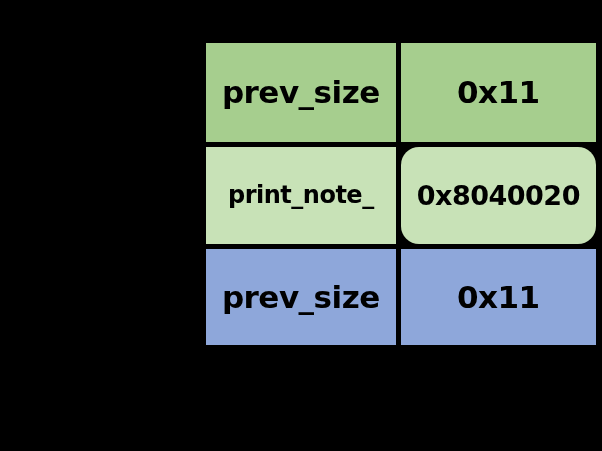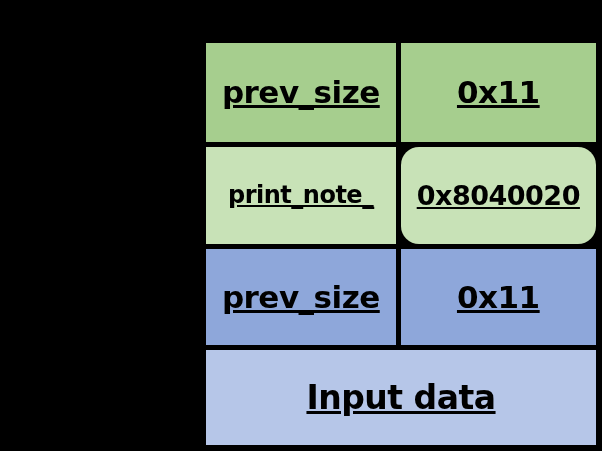--- a/index.html
+++ b/index.html
@@ -21,21 +21,20 @@
     top: 37px;
     width: 402px;
     height: 414px;
     box-sizing: border-box;
     background: var(--border, #000000);
     border: 6px solid var(--border, #000000);
     display: grid;
     grid-template-columns: 1fr 1.03fr;
     grid-template-rows: 1fr 0.98fr 0.97fr 0.96fr;
     gap: 5px;
-    text-decoration: underline;
   }
   .cell {
     display: flex;
     flex-direction: column;
     align-items: center;
     justify-content: center;
     text-align: center;
     color: var(--text, #000000);
     font-weight: bold;
     line-height: 1.25;
@@ -71,18 +70,15 @@
       <span>0x8040020</span>
     </div>
 
     <div class="cell chunk2-header fs-large">
       <span>prev_size</span>
     </div>
     <div class="cell chunk2-header fs-large">
       <span>0x11</span>
     </div>
 
-    <div class="cell chunk2-body fs-xlarge span-row">
-      <span>Input data</span>
-    </div>
 
   </div>
 </div>
 
 </body></html>

